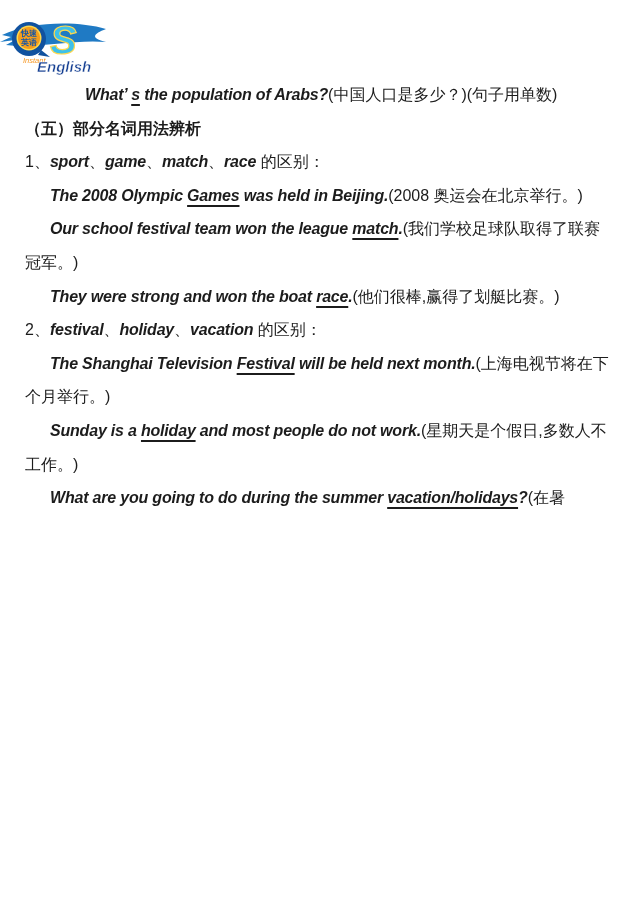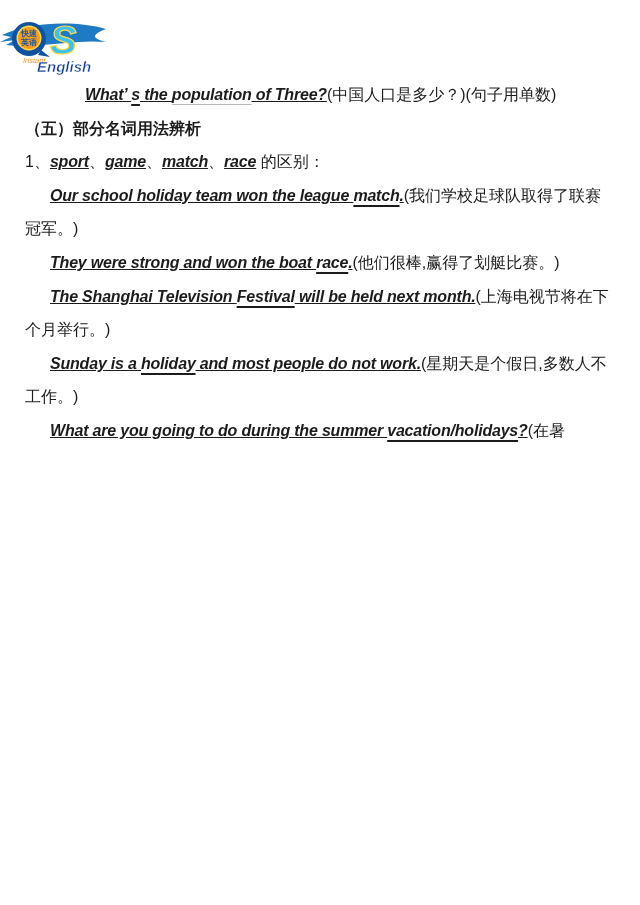--- a/index.html
+++ b/index.html
@@ -10,21 +10,21 @@
   .logo{position:absolute;left:0;top:14px;width:118px;height:64px;}
   .content{
     position:absolute;left:25px;top:78px;width:590px;
     color:#1c1c1c;font-size:16px;line-height:33.6px;
     word-break:normal;overflow-wrap:break-word;
   }
   .para{margin:0;padding:0;}
   .indent-deep{text-indent:60px;}
   .indent-ex{text-indent:25px;}
   .indent-none{text-indent:0;}
-  .seg-en{font-weight:bold;font-style:italic;letter-spacing:-0.2px;text-decoration:underline;}
+  .seg-en{font-weight:bold;font-style:italic;letter-spacing:-0.2px;}
   .seg-u{text-decoration:underline;text-decoration-thickness:1.8px;text-underline-offset:4px;}
   .seg-f{text-decoration-thickness:1.2px;text-underline-offset:4px;text-decoration-color:#b9b9b9;}
   .seg-b{font-weight:bold;margin-top:12px;}
 </style>
 </head>
 <body>
 
 <div class="page">
 
   <div class="logo">
@@ -36,23 +36,25 @@
       <circle cx="29" cy="24" r="11" fill="#f69e1b"></circle>
       <text x="29" y="22" font-size="8" font-weight="bold" text-anchor="middle" fill="#1456a8">快速</text>
       <text x="29" y="31" font-size="8" font-weight="bold" text-anchor="middle" fill="#1456a8">英语</text>
       <text x="50" y="40" font-size="40" font-weight="bold" font-style="italic" fill="#3ec1ea" stroke="#ffd84d" stroke-width="1.2">S</text>
       <text x="23" y="49" font-size="7.5" font-style="italic" fill="#f6941d">Instant</text>
       <text x="37" y="58" font-size="15" font-weight="bold" font-style="italic" fill="#153f92" stroke="#ffffff" stroke-width="0.4">English</text>
     </svg>
   </div>
 
   <div class="content" id="doc-body">
-      <p class="para indent-deep"><span class="seg-en">What’ </span><span class="seg-en seg-u">s</span><span class="seg-en"> the </span><span class="seg-en seg-f">population</span><span class="seg-en"> of Three?</span><span class="seg-cn">(中国人口是多少？)(句子用单数)</span></p>
+      <p class="para indent-deep"><span class="seg-en">What’ </span><span class="seg-en seg-u">s</span><span class="seg-en"> the </span><span class="seg-en seg-f">population</span><span class="seg-en"> of Arabs?</span><span class="seg-cn">(中国人口是多少？)(句子用单数)</span></p>
       <p class="para indent-none"><span class="seg-cn seg-b">（五）部分名词用法辨析</span></p>
       <p class="para indent-none"><span class="seg-cn">1、</span><span class="seg-en">sport</span><span class="seg-cn">、</span><span class="seg-en">game</span><span class="seg-cn">、</span><span class="seg-en">match</span><span class="seg-cn">、</span><span class="seg-en">race</span><span class="seg-cn"> 的区别：</span></p>
-      <p class="para indent-ex"><span class="seg-en">Our school holiday team won the league </span><span class="seg-en seg-u">match</span><span class="seg-en">.</span><span class="seg-cn">(我们学校足球队取得了联赛冠军。)</span></p>
+      <p class="para indent-ex"><span class="seg-en">The 2008 Olympic </span><span class="seg-en seg-u">Games</span><span class="seg-en"> was held in Beijing.</span><span class="seg-cn">(2008 奥运会在北京举行。)</span></p>
+      <p class="para indent-ex"><span class="seg-en">Our school festival team won the league </span><span class="seg-en seg-u">match</span><span class="seg-en">.</span><span class="seg-cn">(我们学校足球队取得了联赛冠军。)</span></p>
       <p class="para indent-ex"><span class="seg-en">They were strong and won the boat </span><span class="seg-en seg-u">race</span><span class="seg-en">.</span><span class="seg-cn">(他们很棒,赢得了划艇比赛。)</span></p>
+      <p class="para indent-none"><span class="seg-cn">2、</span><span class="seg-en">festival</span><span class="seg-cn">、</span><span class="seg-en">holiday</span><span class="seg-cn">、</span><span class="seg-en">vacation</span><span class="seg-cn"> 的区别：</span></p>
       <p class="para indent-ex"><span class="seg-en">The Shanghai Television </span><span class="seg-en seg-u">Festival</span><span class="seg-en"> will be held next month.</span><span class="seg-cn">(上海电视节将在下个月举行。)</span></p>
       <p class="para indent-ex"><span class="seg-en">Sunday is a </span><span class="seg-en seg-u">holiday</span><span class="seg-en"> and most people do not work.</span><span class="seg-cn">(星期天是个假日,多数人不工作。)</span></p>
       <p class="para indent-ex"><span class="seg-en">What are you going to do during the summer </span><span class="seg-en seg-u">vacation/holidays</span><span class="seg-en">?</span><span class="seg-cn">(在暑</span></p>
     </div>
 
 </div>
 
 </body></html>

